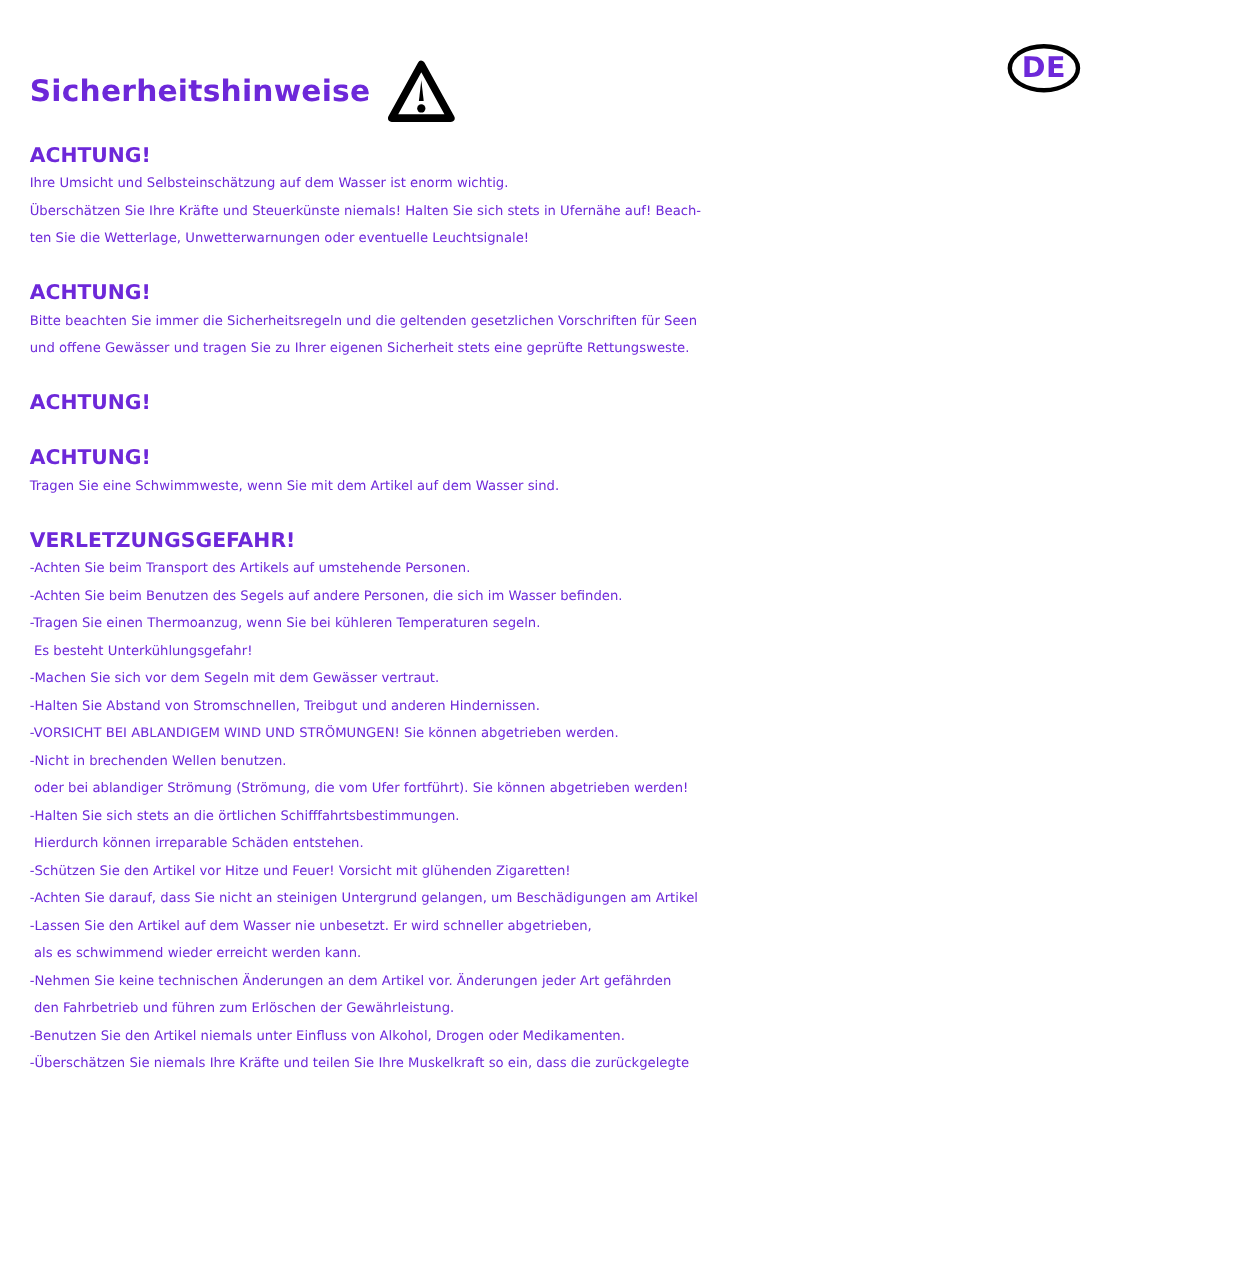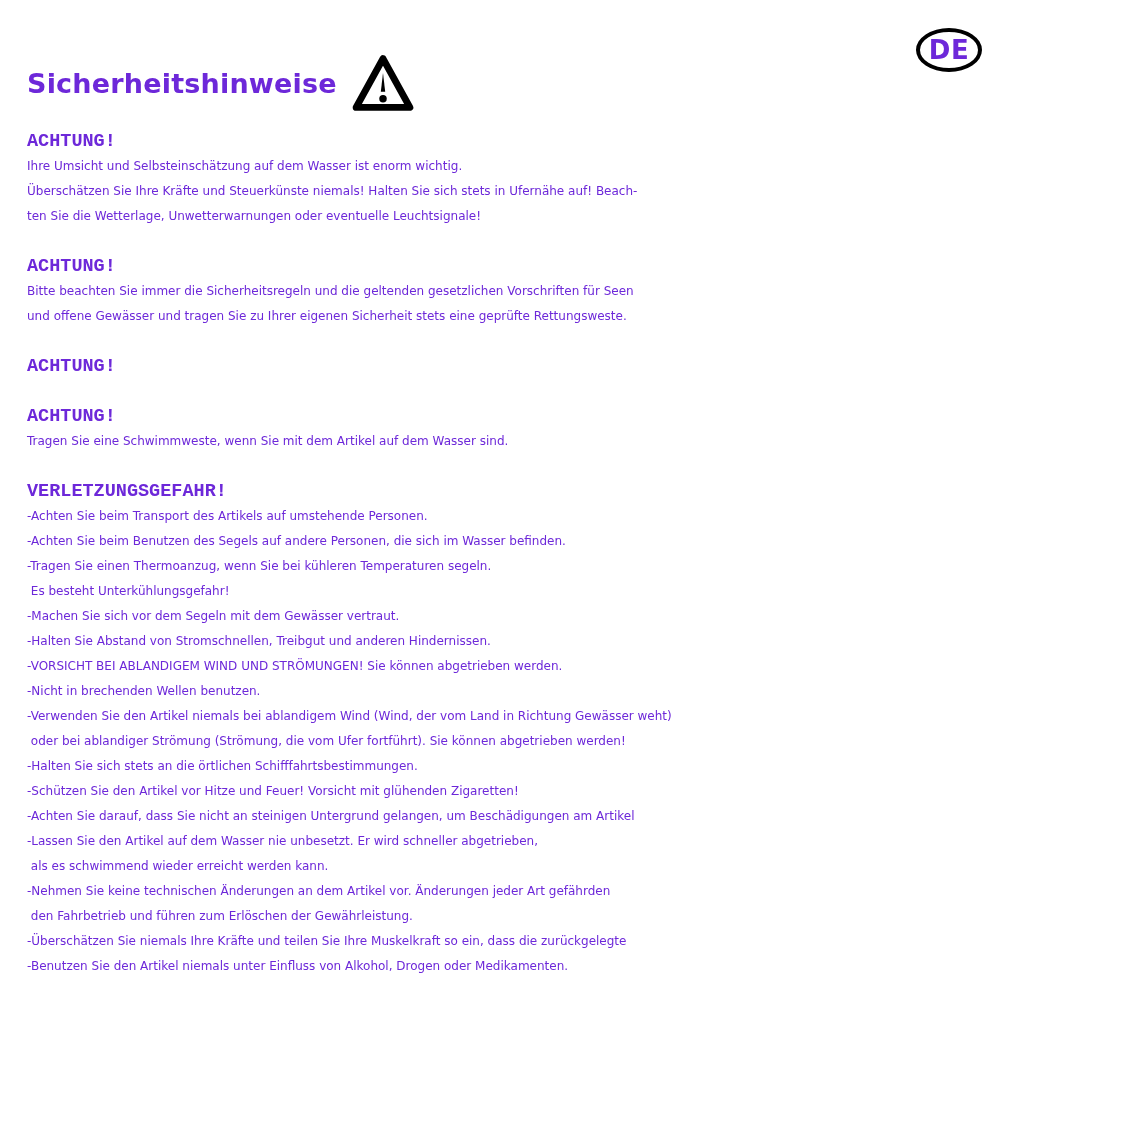--- a/index.html
+++ b/index.html
@@ -26,42 +26,41 @@
     letter-spacing: 0.2px;
     white-space: pre;
   }
   .warning-triangle {
     width: 64px;
     height: 60px;
     flex: 0 0 auto;
   }
   .lang-badge {
     position: absolute;
-    top: 28px;
+    top: 40px;
     right: 50px;
     width: 66px;
     height: 44px;
     border: 4px solid #000000;
     border-radius: 50%;
     display: flex;
     align-items: center;
     justify-content: center;
     font-size: 26px;
     font-weight: bold;
     letter-spacing: 0.5px;
     box-sizing: border-box;
   }
   .section { margin-top: 25px; }
   .section.first { margin-top: 15px; }
   .heading {
     font-size: 18.5px;
     font-weight: bold;
     line-height: 25px;
     white-space: pre;
-    font-family: Liberation Mono, monospace;
   }
   .line {
     font-size: 12px;
     line-height: 25px;
     white-space: pre;
   }
 </style>
 </head>
 <body>
 
@@ -105,26 +104,26 @@
   <div class="section">
     <div class="heading">VERLETZUNGSGEFAHR!</div>
     <div class="line">-Achten Sie beim Transport des Artikels auf umstehende Personen.</div>
     <div class="line">-Achten Sie beim Benutzen des Segels auf andere Personen, die sich im Wasser befinden.</div>
     <div class="line">-Tragen Sie einen Thermoanzug, wenn Sie bei kühleren Temperaturen segeln.</div>
     <div class="line"> Es besteht Unterkühlungsgefahr!</div>
     <div class="line">-Machen Sie sich vor dem Segeln mit dem Gewässer vertraut.</div>
     <div class="line">-Halten Sie Abstand von Stromschnellen, Treibgut und anderen Hindernissen.</div>
     <div class="line">-VORSICHT BEI ABLANDIGEM WIND UND STRÖMUNGEN! Sie können abgetrieben werden.</div>
     <div class="line">-Nicht in brechenden Wellen benutzen.</div>
-    <div class="line">-Verwenden Sie den Artikel niemals bei ablandigem Wind (Wind, der vom Land in Richtung Gewässer weht)</div>
     <div class="line"> oder bei ablandiger Strömung (Strömung, die vom Ufer fortführt). Sie können abgetrieben werden!</div>
     <div class="line">-Halten Sie sich stets an die örtlichen Schifffahrtsbestimmungen.</div>
+    <div class="line"> Hierdurch können irreparable Schäden entstehen.</div>
     <div class="line">-Schützen Sie den Artikel vor Hitze und Feuer! Vorsicht mit glühenden Zigaretten!</div>
     <div class="line">-Achten Sie darauf, dass Sie nicht an steinigen Untergrund gelangen, um Beschädigungen am Artikel</div>
     <div class="line">-Lassen Sie den Artikel auf dem Wasser nie unbesetzt. Er wird schneller abgetrieben,</div>
     <div class="line"> als es schwimmend wieder erreicht werden kann.</div>
     <div class="line">-Nehmen Sie keine technischen Änderungen an dem Artikel vor. Änderungen jeder Art gefährden</div>
     <div class="line"> den Fahrbetrieb und führen zum Erlöschen der Gewährleistung.</div>
+    <div class="line">-Benutzen Sie den Artikel niemals unter Einfluss von Alkohol, Drogen oder Medikamenten.</div>
     <div class="line">-Überschätzen Sie niemals Ihre Kräfte und teilen Sie Ihre Muskelkraft so ein, dass die zurückgelegte</div>
-    <div class="line">-Benutzen Sie den Artikel niemals unter Einfluss von Alkohol, Drogen oder Medikamenten.</div>
   </div>
 
 </div>
 
 </body></html>

